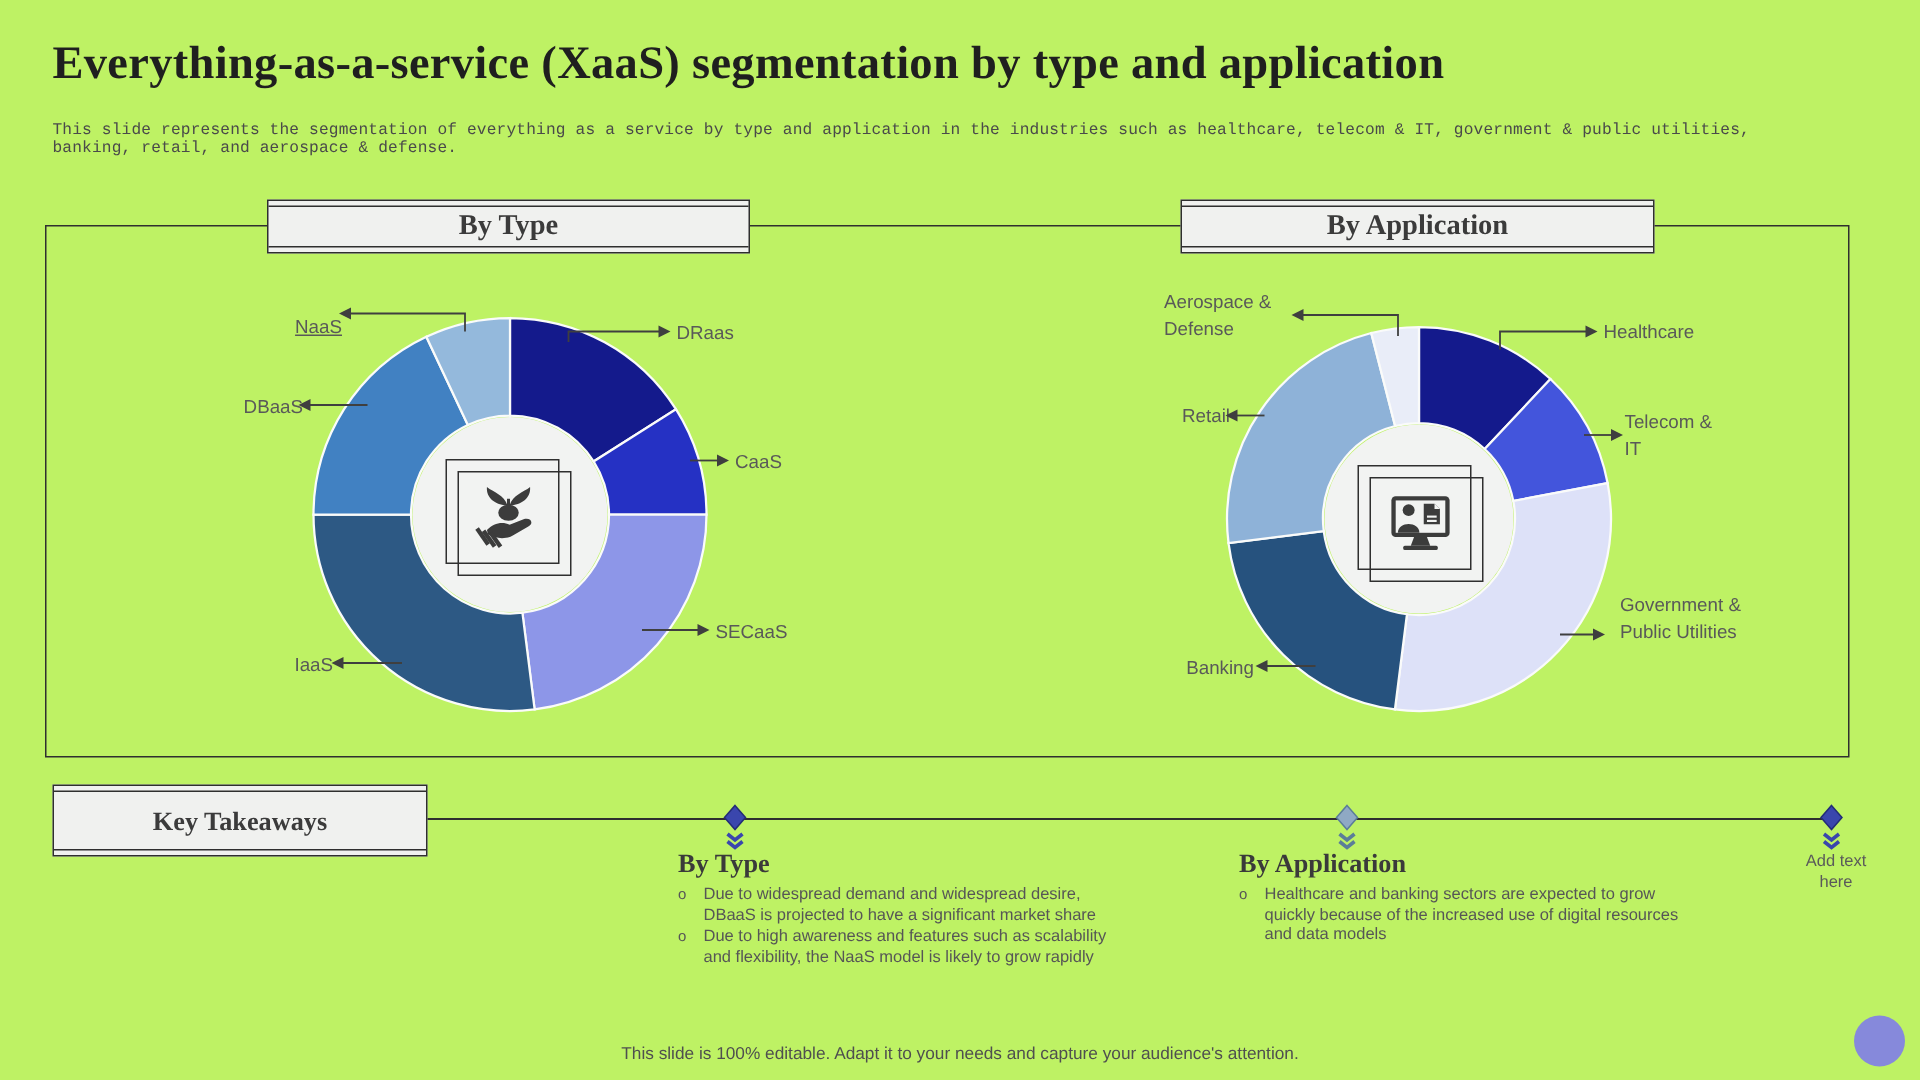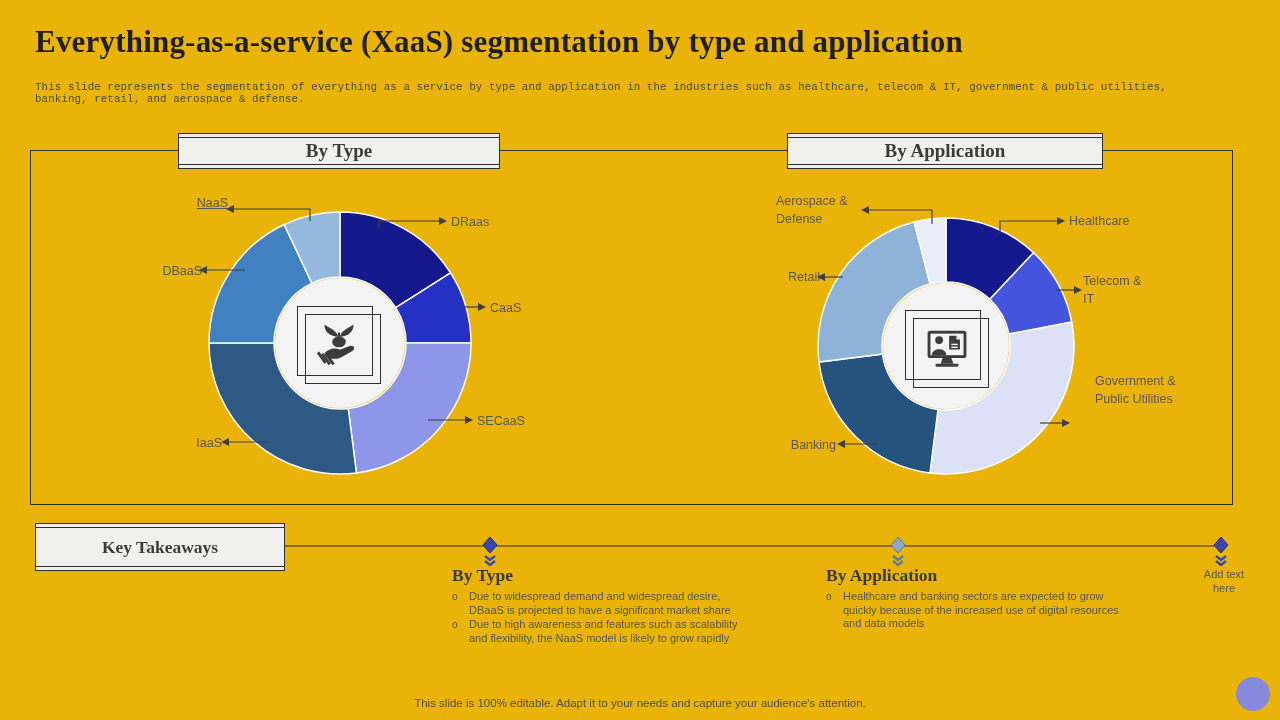--- a/index.html
+++ b/index.html
@@ -1,17 +1,17 @@
 <!DOCTYPE html>
 <html><head>
 <meta charset="utf-8">
 <style>
   html,body{margin:0;padding:0;}
   body{width:1280px;height:720px;overflow:hidden;background:#e4e4e4;}
-  #slide{position:relative;width:1280px;height:720px;background:#eab308;
+  #slide{position:relative;width:1280px;height:720px;background:#bef264;
          font-family:"Liberation Sans",sans-serif;}
 
   
   #title{position:absolute;left:35px;top:24px;width:1160px;
          font-family:"Liberation Serif",serif;font-weight:700;font-size:31px;
          color:#1f1f1f;letter-spacing:.2px;white-space:nowrap;}
   #subtitle{position:absolute;left:35px;top:81px;width:1180px;
             font-size:10.8px;color:#4a4a4a;letter-spacing:.1px;font-family:Liberation Mono, monospace;}
 
   
@@ -39,30 +39,30 @@
   .icon-frame{position:absolute;z-index:3;width:86px;height:80px;}
   #frame-0{left:297px;top:306px;}
   #frame-1{left:905px;top:310px;}
   .sq{position:absolute;border:1.5px solid #2f2f2f;width:74px;height:68px;}
   .sq.b{left:8px;top:8px;}
   .icon-frame svg{position:absolute;left:19px;top:15px;}
 
   
   .lbl{position:absolute;font-size:12.5px;color:#595959;line-height:18px;z-index:4;}
   .r{text-align:right;} .c{text-align:left;}
-  #lbl-naas{left:160px;top:194px;width:68px;text-decoration:underline;}
+  #lbl-naas{left:160px;top:209px;width:68px;text-decoration:underline;}
   #lbl-iaas{left:148px;top:262px;width:54px;}
   #lbl-draas{left:451px;top:213px;width:70px;}
   #lbl-caas{left:490px;top:299px;width:60px;}
   #lbl-secaas{left:477px;top:412px;width:80px;}
   #lbl-dbaas{left:156px;top:434px;width:66px;}
   #lbl-aero{left:776px;top:192px;width:84px;}
   #lbl-health{left:1069px;top:212px;width:90px;}
   #lbl-telecom{left:1083px;top:272px;width:70px;}
-  #lbl-gov{left:1080px;top:372px;width:86px;margin-left:15px;}
+  #lbl-gov{left:1080px;top:394px;width:86px;}
   #lbl-banking{left:768px;top:436px;width:68px;}
   #lbl-retail{left:768px;top:268px;width:52px;}
 
   
   #overlay{position:absolute;left:0;top:0;z-index:5;pointer-events:none;}
   .ld{stroke:#3f3f3f;stroke-width:1.2;fill:none;}
   .ah{fill:#3f3f3f;stroke:none;}
   .tl{stroke:#2f2f2f;stroke-width:1.2;}
   .dia-i{fill:#3a46ad;stroke:#232c77;stroke-width:1;}
   .dia-g{fill:#8fa9c4;stroke:#5b7d99;stroke-width:1;}

